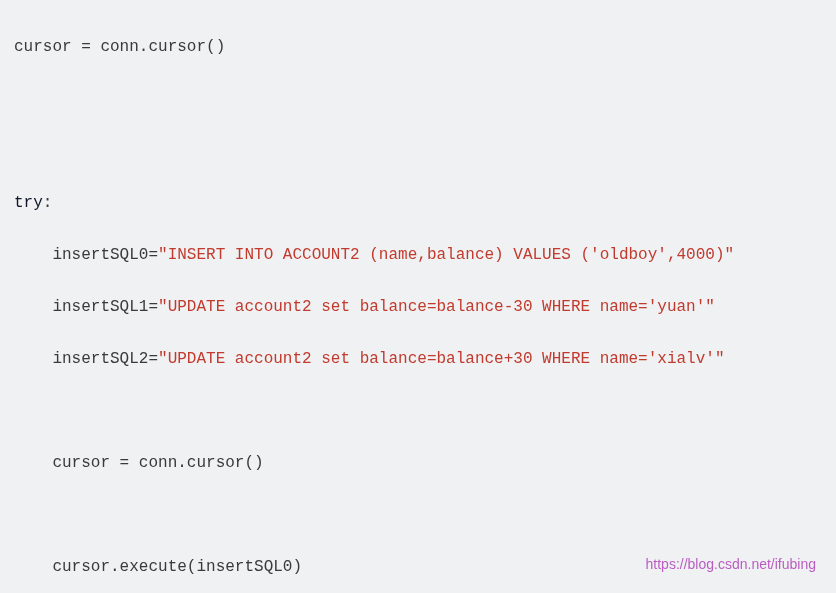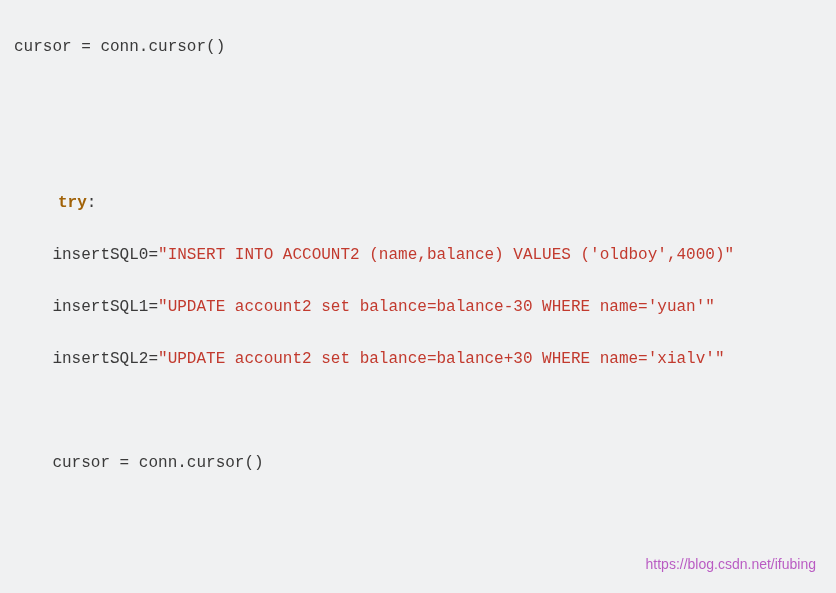--- a/index.html
+++ b/index.html
@@ -21,23 +21,22 @@
     }
     .code-container {
       white-space: pre;
       filter: blur(0.3px);
     }
     .line {
       display: block;
       min-height: 26px;
     }
     .kw {
-      color: #a16207;
-      font-weight: bold;
-      margin-left: 44px;
+      color: #0f172a;
+      font-weight: normal;
     }
     .str {
       color: #c23a2e;
     }
     .watermark {
       position: absolute;
       bottom: 16px;
       right: 20px;
       color: #a21caf;
       font-family: Arial, sans-serif;
@@ -52,20 +51,21 @@
 <span class="line"><span>cursor = conn.cursor()</span></span>
 <span class="line"><span></span></span>
 <span class="line"><span></span></span>
 <span class="line"><span class="kw">try</span><span>:</span></span>
 <span class="line"><span>    insertSQL0=</span><span class="str">"INSERT INTO ACCOUNT2 (name,balance) VALUES ('oldboy',4000)"</span></span>
 <span class="line"><span>    insertSQL1=</span><span class="str">"UPDATE account2 set balance=balance-30 WHERE name='yuan'"</span></span>
 <span class="line"><span>    insertSQL2=</span><span class="str">"UPDATE account2 set balance=balance+30 WHERE name='xialv'"</span></span>
 <span class="line"><span></span></span>
 <span class="line"><span>    cursor = conn.cursor()</span></span>
 <span class="line"><span></span></span>
+<span class="line"><span>    cursor.execute(insertSQL0)</span></span>
 
 
 
 
 
 
 
 
 
 

